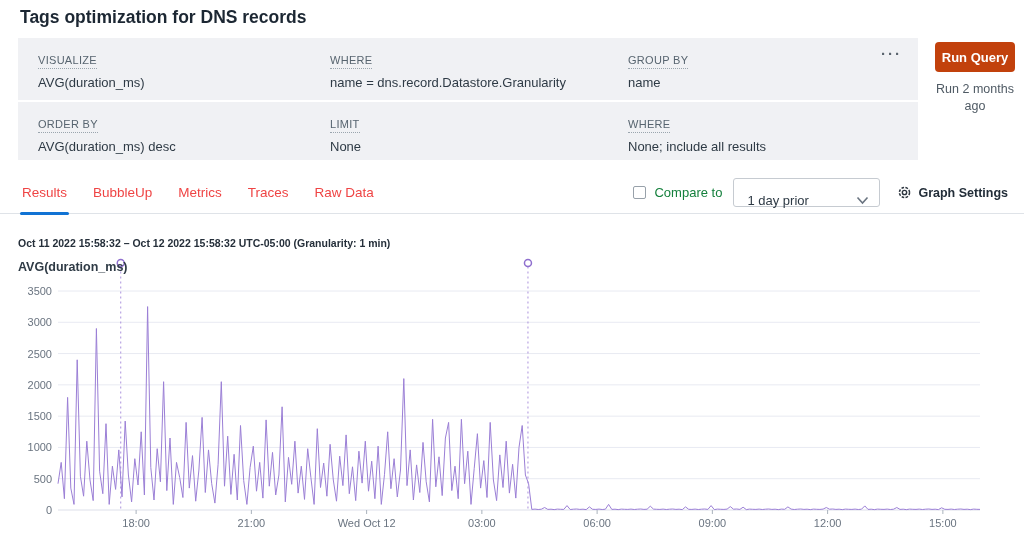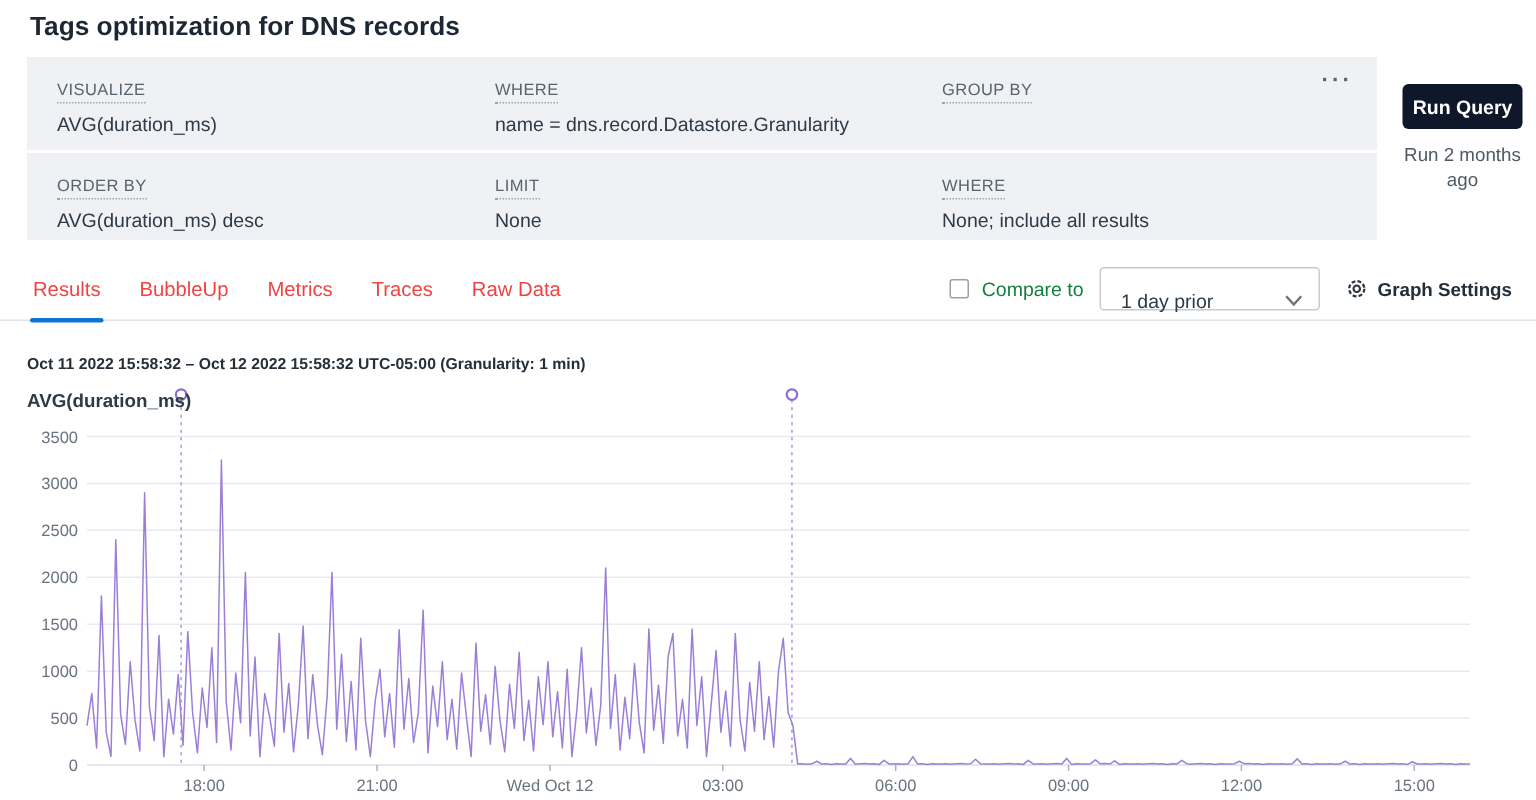--- a/index.html
+++ b/index.html
@@ -16,21 +16,21 @@
   .q-row { background:#f0f1f4; display:grid; grid-template-columns:292px 298px 1fr; padding:12px 40px 0 20px; }
   .q-row.row1 { height:62px; margin-bottom:2px; }
   .q-row.row2 { height:58px; }
   .q-cell { cursor:pointer; }
   .q-label { display:inline-block; font-size:11px; color:#57646f; letter-spacing:.3px;
     border-bottom:1px dotted #9aa5ae; padding-bottom:2px; }
   .q-value { margin-top:6px; font-size:13px; color:#2e3a45; }
   .panel-menu { position:absolute; top:8px; right:16px; font-size:15px; font-weight:700;
     color:#5a646e; letter-spacing:2px; cursor:pointer; line-height:1; }
   .run-col { width:97px; padding-left:17px; display:flex; flex-direction:column; align-items:center; }
-  .run-btn { width:80px; height:30px; margin-top:18px; background:#0f172a; color:#fff; border:none;
+  .run-btn { width:80px; height:30px; margin-top:4px; background:#c2410c; color:#fff; border:none;
     border-radius:4px; font-size:13px; font-weight:700; font-family:"Liberation Sans",sans-serif; cursor:pointer; }
   .last-run { margin-top:9px; width:90px; text-align:center; font-size:12.5px; line-height:1.35; color:#4f5a64; }
 
   
   .tabs-bar { position:absolute; left:0; top:172px; width:1024px; height:42px;
     border-bottom:1px solid #dfe3e8; display:flex; align-items:center; padding:0 16px 0 22px; }
   .tab { position:relative; font-size:13.5px; font-weight:400; color:#ef4444; margin-right:26px;
     height:42px; display:flex; align-items:center; cursor:pointer; }
   .tab.active::after { content:""; position:absolute; left:-2px; right:-2px; bottom:-1px; height:3px;
     background:#1173d4; border-radius:2px; }
@@ -65,20 +65,21 @@
         <div class="q-cell">
           <span class="q-label">VISUALIZE</span>
           <div class="q-value">AVG(duration_ms)</div>
         </div>
         <div class="q-cell">
           <span class="q-label">WHERE</span>
           <div class="q-value">name = dns.record.Datastore.Granularity</div>
         </div>
         <div class="q-cell">
           <span class="q-label">GROUP BY</span>
+          <div class="q-value">name</div>
         </div>
       </div>
       <div class="q-row row2">
         <div class="q-cell">
           <span class="q-label">ORDER BY</span>
           <div class="q-value">AVG(duration_ms) desc</div>
         </div>
         <div class="q-cell">
           <span class="q-label">LIMIT</span>
           <div class="q-value">None</div>

